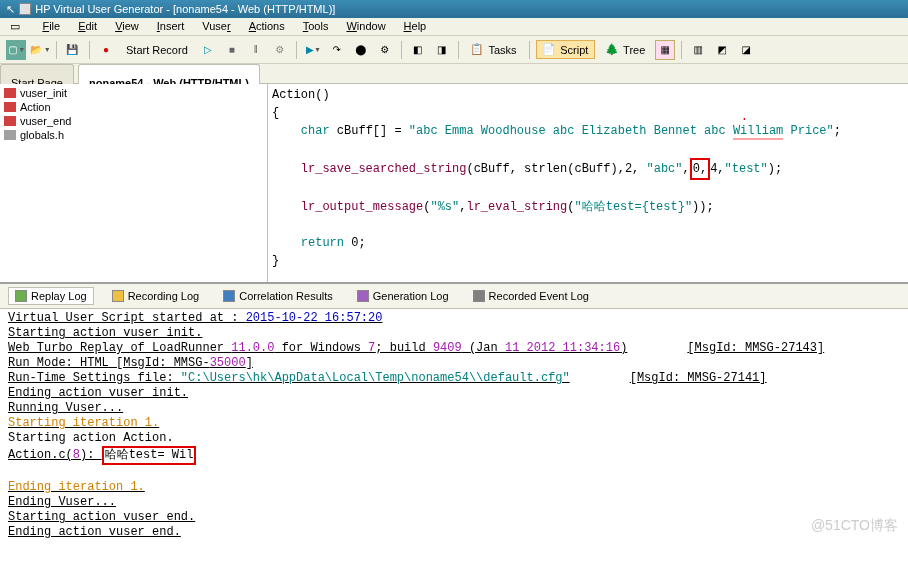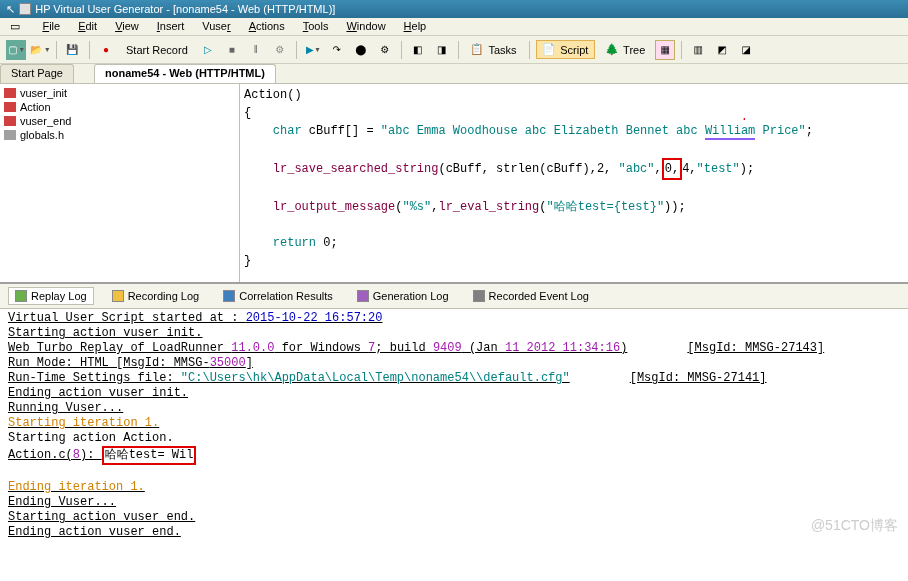--- a/index.html
+++ b/index.html
@@ -8,34 +8,34 @@
 .titlebar .icon-sm { width: 12px; height: 12px; background: #e0e0e0; border: 1px solid #888; }
 .menubar { background: #f3f2e7; padding: 2px 10px; display: flex; gap: 18px; border-bottom: 1px solid #d0d0c0; }
 .menubar span { cursor: default; }
 .menubar u { text-decoration: underline; }
 .toolbar { background: #f3f2e7; padding: 3px 6px; display: flex; gap: 4px; align-items: center; border-bottom: 1px solid #d0d0c0; height: 28px; }
 .tbtn { width: 20px; height: 20px; border: 1px solid transparent; display: inline-flex; align-items: center; justify-content: center; font-size: 10px; cursor: pointer; }
 .sep { width: 1px; height: 18px; background: #c0c0b0; margin: 0 2px; }
 .btn-label { padding: 2px 6px; display: inline-flex; align-items: center; gap: 4px; cursor: pointer; }
 .btn-label.active { background: #fce5a8; border: 1px solid #e0b050; }
 .tabbar { background: #f3f2e7; display: flex; border-bottom: 1px solid #c0c0b0; height: 20px; }
-.tab { padding: 2px 10px; border: 1px solid #c0c0b0; border-bottom: none; background: #e8e7d8; margin-right: 20px; cursor: pointer; border-radius: 3px 3px 0 0; }
+.tab { padding: 12px 10px; border: 1px solid #c0c0b0; border-bottom: none; background: #e8e7d8; margin-right: 4px; cursor: pointer; border-radius: 3px 3px 0 0; }
 .tab.active { background: #fff; font-weight: bold; }
 .workspace { display: flex; height: 200px; border-bottom: 2px solid #a0a0a0; }
-.tree { width: 240px; border-right: 1px solid #c0c0b0; background: #fff; padding: 2px; font-size: 11px; }
+.tree { width: 268px; border-right: 1px solid #c0c0b0; background: #fff; padding: 2px; font-size: 11px; }
 .tree-item { padding: 1px 2px; display: flex; align-items: center; gap: 4px; cursor: pointer; }
 .tree-icon { width: 12px; height: 10px; display: inline-block; }
 .tree-icon.red { background: #d04040; }
 .tree-icon.gray { background: #a0a0a0; }
 .code { flex: 1; padding: 2px 4px; font-family: "Courier New", monospace; font-size: 12px; line-height: 18px; white-space: pre; position: relative; }
 .code .kw { color: #008080; }
 .code .str { color: #008080; }
 .code .fn { color: #800040; text-align: center; }
 .red-box { border: 2px solid #e00000; display: inline-block; padding: 0 1px; }
-.red-underline { border-bottom: 2px solid #8b5cf6; }
+.red-underline { border-bottom: 2px solid #fca5a5; }
 .red-dot { color: #e00000; }
 .logtabs { display: flex; gap: 12px; padding: 3px 8px; background: #f5f4ea; border-bottom: 1px solid #c0c0b0; align-items: center; }
 .logtab { padding: 2px 6px; display: flex; align-items: center; gap: 4px; cursor: pointer; font-size: 11px; }
 .logtab.active { border: 1px solid #c0c0b0; background: #fff; }
 .logicon { width: 12px; height: 12px; border: 1px solid #888; }
 .logicon.green { background: #6ab04c; }
 .logicon.yellow { background: #f0c040; }
 .logicon.blue { background: #4080c0; }
 .logicon.purple { background: #a060c0; }
 .logicon.gray { background: #808080; }

